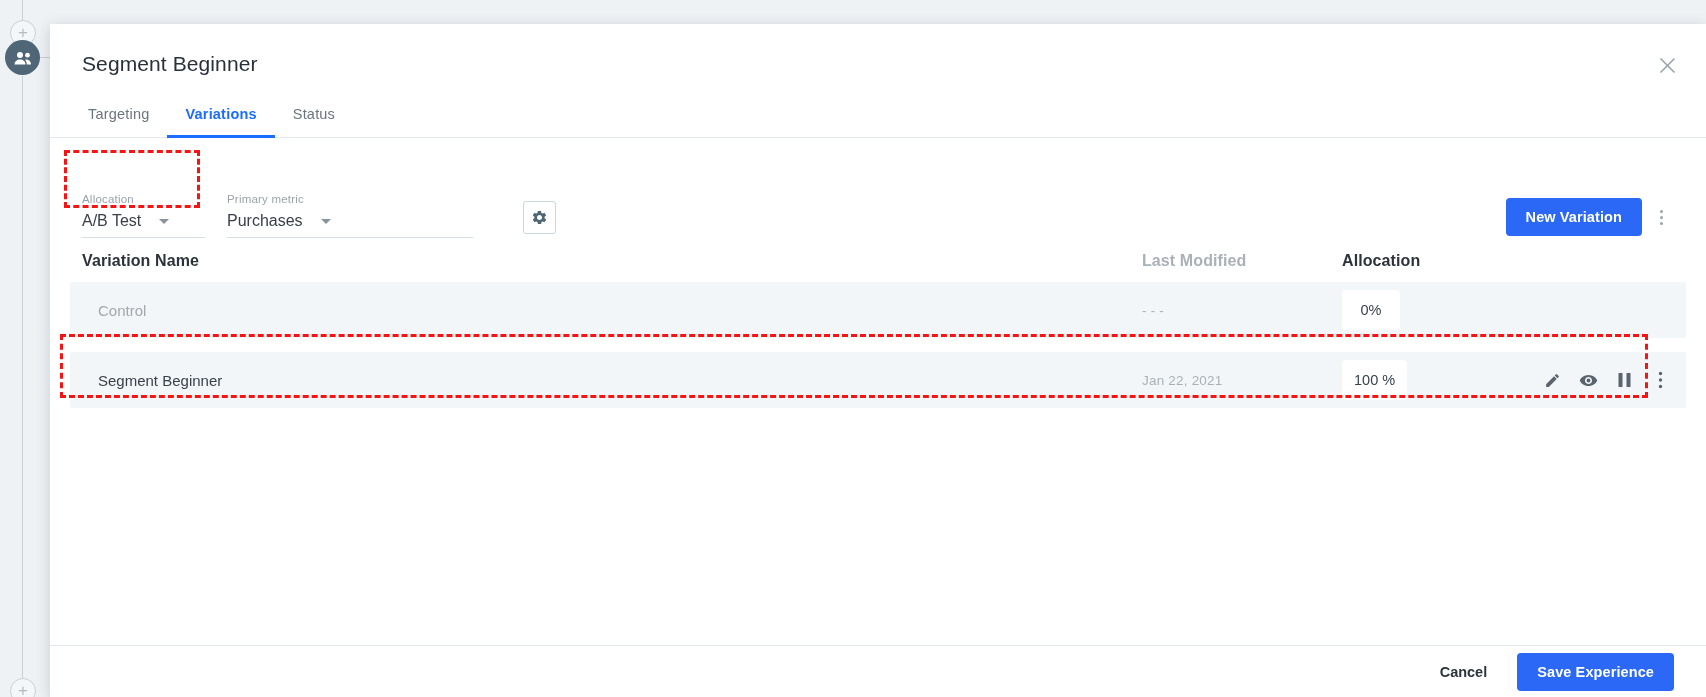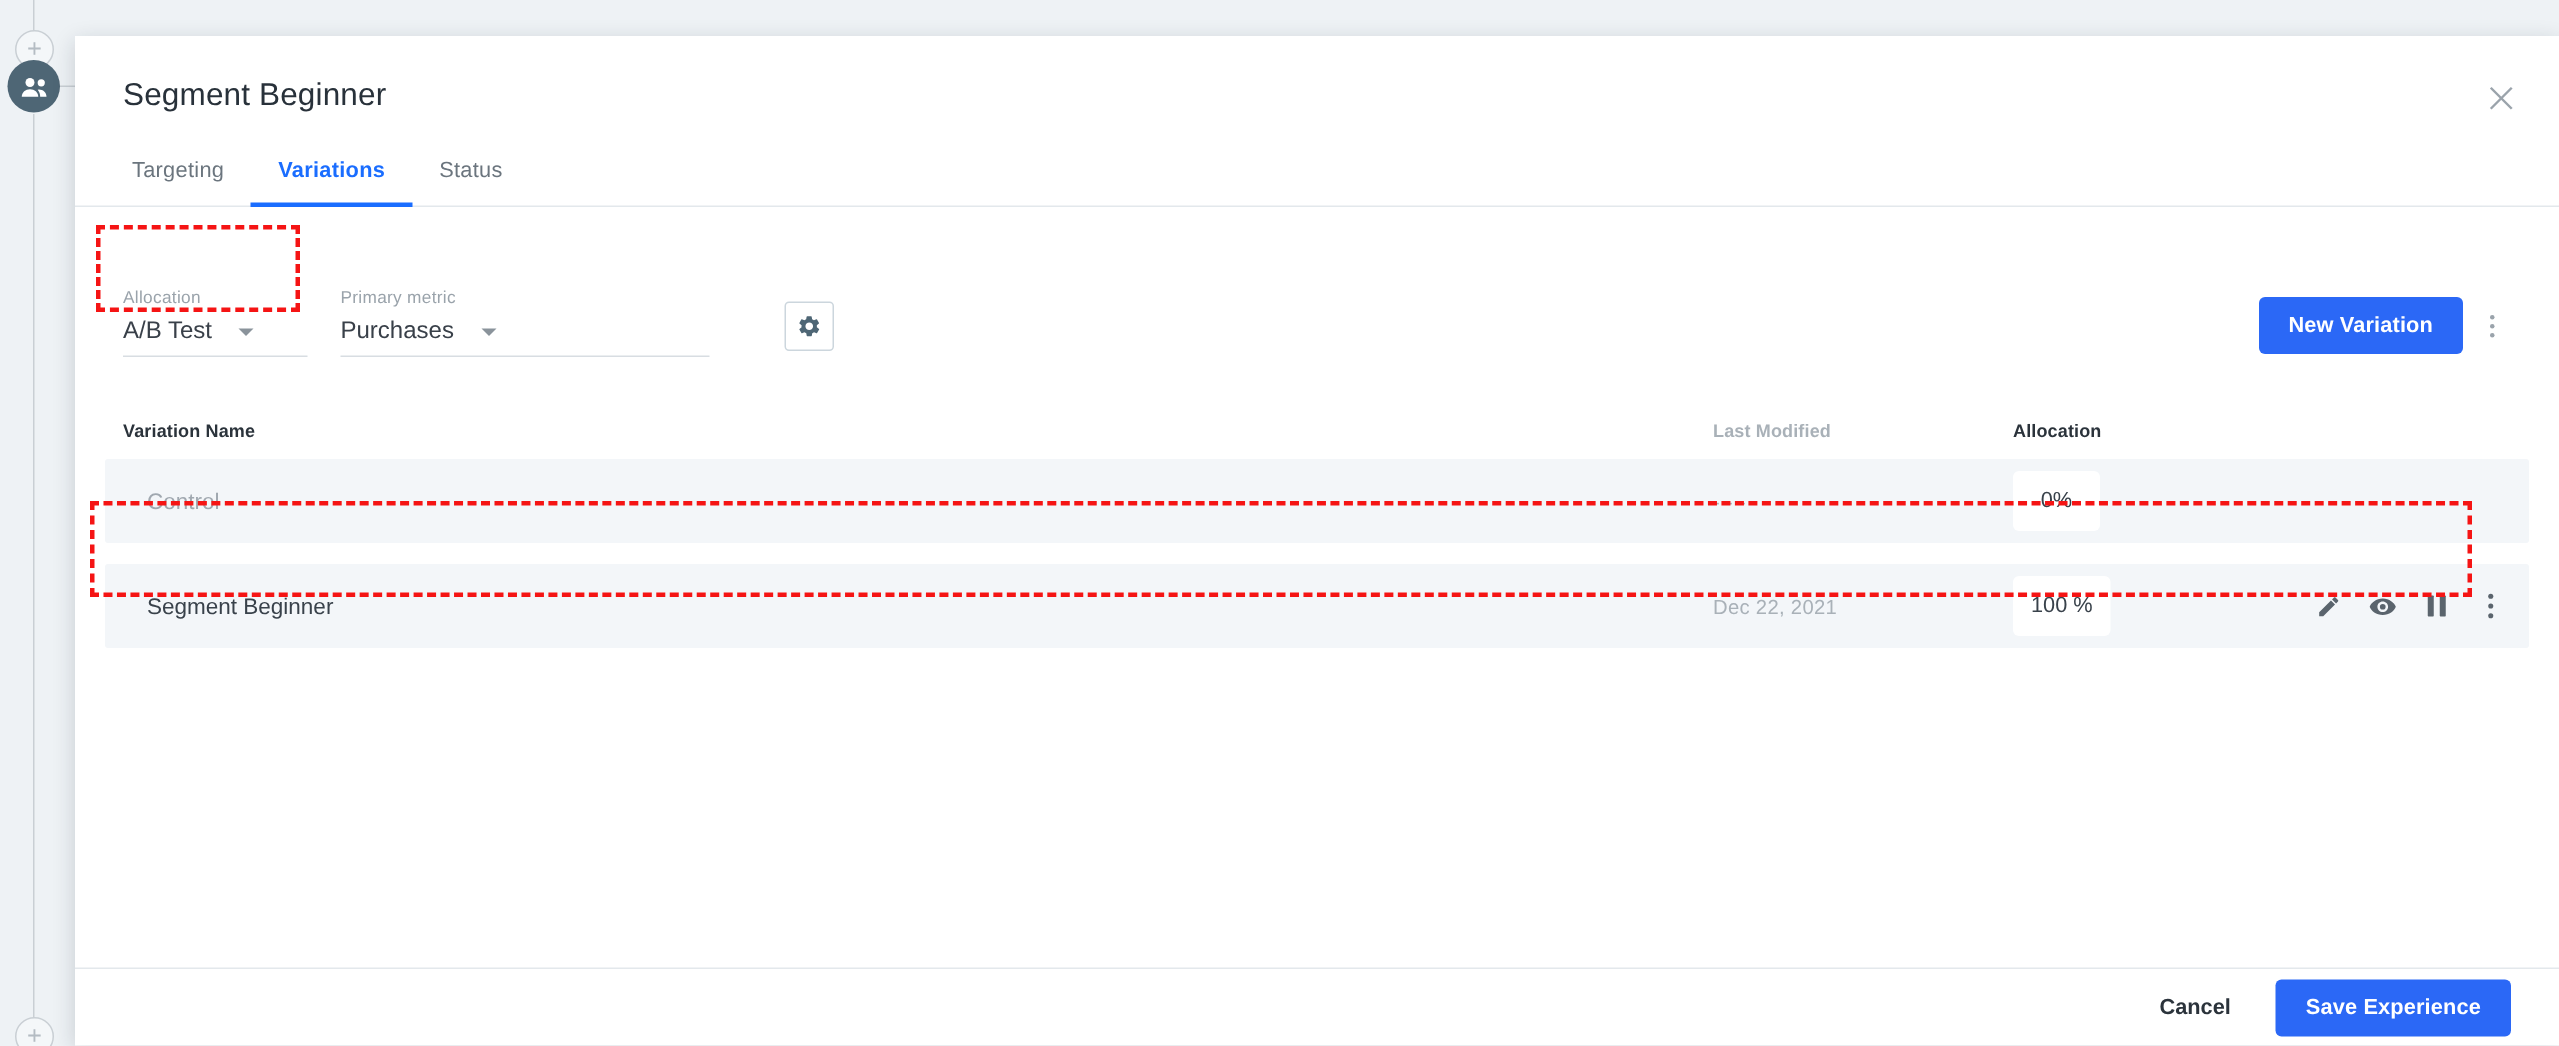--- a/index.html
+++ b/index.html
@@ -174,25 +174,24 @@
   }
   .kebab i { width: 3px; height: 3px; border-radius: 50%; background: #9aa3ab; display:block;}
 
   
   .table { padding: 0 0 0 0; }
   .thead {
     display: flex; align-items: center;
     padding: 6px 12px 12px 12px;
   }
   .th {
-    font-size: 12px;
+    font-size: 16px;
     font-weight: 700;
     color: #2b333b;
     letter-spacing: .1px;
-    margin-top: 28px;
   }
   .th.muted { color: #a9b1b8; }
   .col-name  { flex: 1 1 auto; }
   .col-mod   { width: 200px; flex: 0 0 200px; }
   .col-alloc { width: 200px; flex: 0 0 200px; }
   .col-acts  { width: 132px; flex: 0 0 132px; }
 
   .row {
     display: flex; align-items: center;
     background: #f3f6f9;
@@ -341,21 +340,21 @@
         <div class="cell-name">Control</div>
         <div class="cell-mod">- - -</div>
         <div class="cell-alloc">
           <span class="alloc-box">0%</span>
         </div>
         <div class="cell-acts"></div>
       </div>
 
       <div class="row">
         <div class="cell-name">Segment Beginner</div>
-        <div class="cell-mod">Dec 22, 2021</div>
+        <div class="cell-mod">Jan 22, 2021</div>
         <div class="cell-alloc">
           <span class="alloc-box">100 %</span>
         </div>
         <div class="cell-acts">
           <span class="act">
             <svg width="17" height="17" viewBox="0 0 24 24" fill="#5a646d">
               <path d="M3 17.2V21h3.8L17.9 9.9l-3.8-3.8L3 17.2zM20.7 7.1c.4-.4.4-1 0-1.4l-2.4-2.4c-.4-.4-1-.4-1.4 0l-1.8 1.8 3.8 3.8 1.8-1.8z"></path>
             </svg>
           </span>
           <span class="act">

